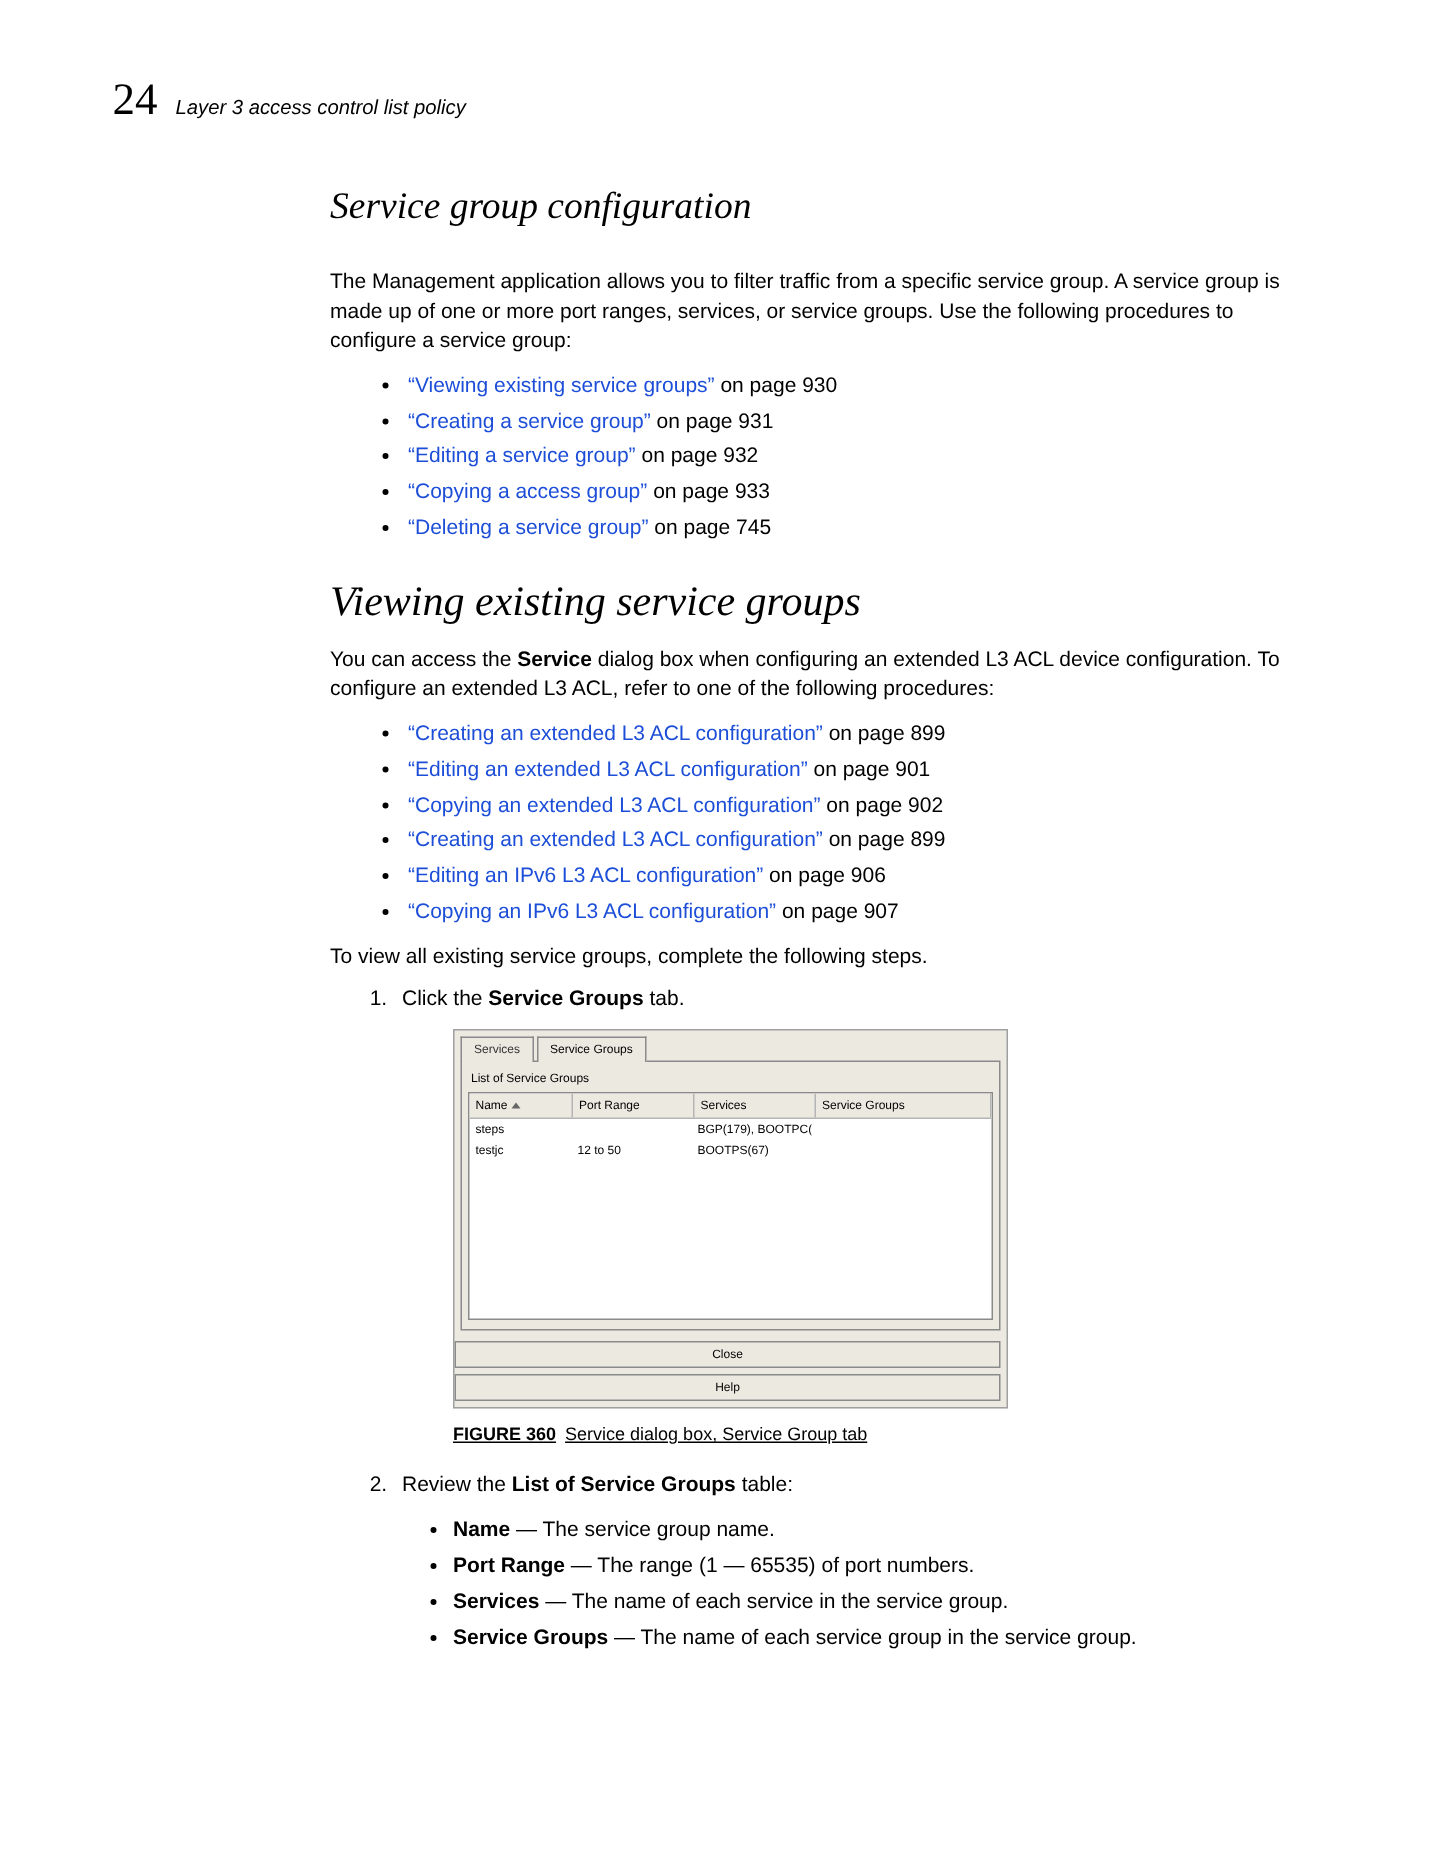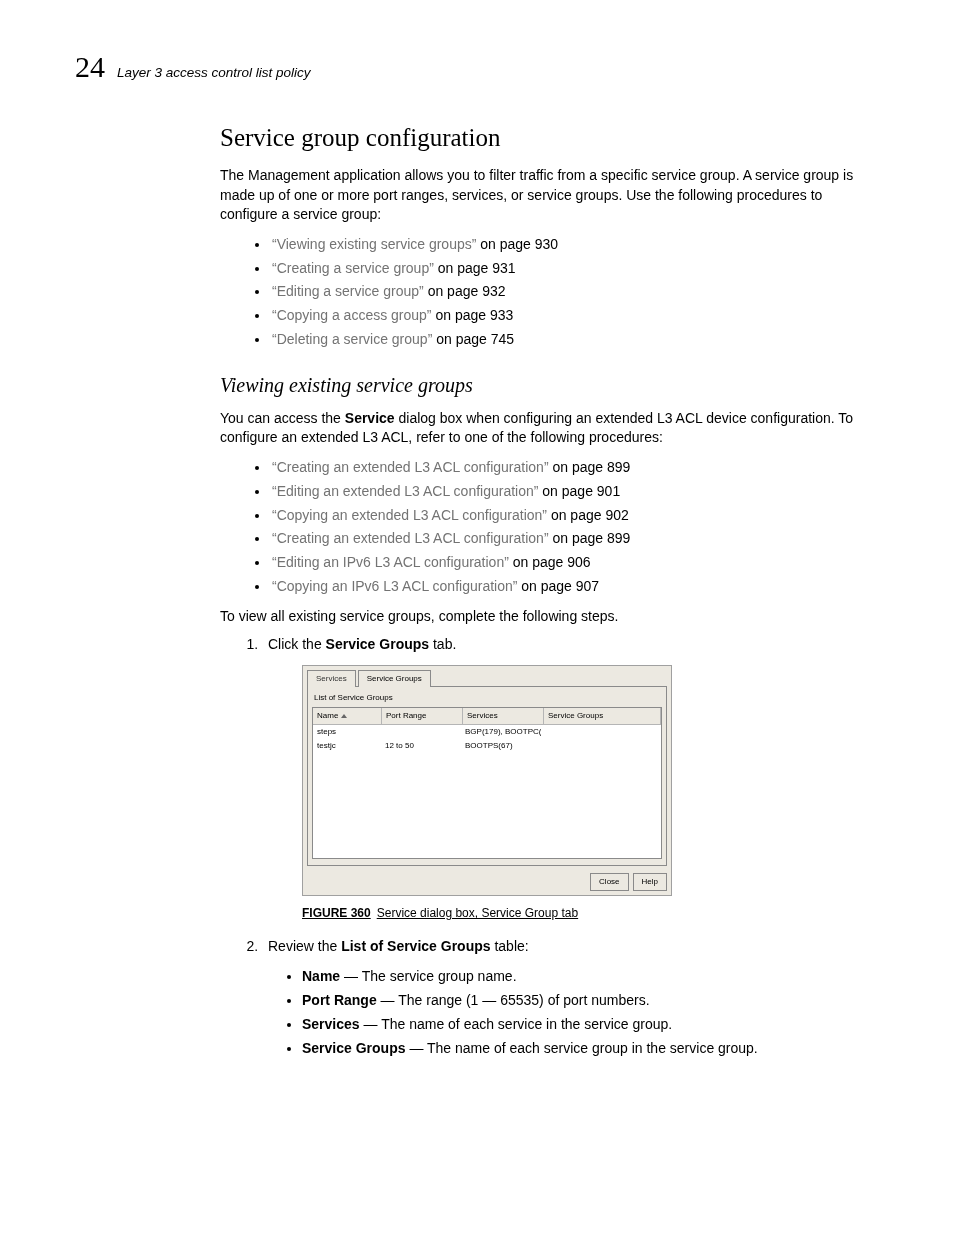--- a/index.html
+++ b/index.html
@@ -28,27 +28,28 @@
     font-size: 13.5px;
     font-style: italic;
   }
   .content {
     margin-left: 145px;
   }
   h2.section-title {
     font-family: Georgia, 'Times New Roman', serif;
     font-weight: normal;
     font-size: 25px;
-    margin: 0 0 14px 0;
+    margin: 0 0 26px 0;
+    font-style: italic;
   }
   h3.subsection-title {
     font-family: Georgia, 'Times New Roman', serif;
     font-style: italic;
     font-weight: normal;
-    font-size: 20px;
+    font-size: 28px;
     margin: 22px 0 12px 0;
   }
   p {
     font-size: 14px;
     line-height: 1.4;
     margin: 8px 0;
   }
   ul.bullets {
     list-style: disc;
     padding-left: 50px;
@@ -64,21 +65,21 @@
     padding-left: 42px;
     margin: 8px 0;
   }
   ol.steps > li {
     font-size: 14px;
     line-height: 1.5;
     margin-bottom: 8px;
     padding-left: 6px;
   }
   a.xref {
-    color: #737373;
+    color: #1d4ed8;
     text-decoration: none;
   }
   .bold { font-weight: bold; }
 
   
   .figure-wrap {
     margin: 10px 0 6px 34px;
     width: 370px;
   }
   .dialog {
@@ -164,20 +165,21 @@
     font-size: 8px;
     padding: 2px 0;
     text-align: center;
   }
   .dbtn.disabled { color: #9a9a9a; }
   .dialog-footer {
     display:flex;
     justify-content:flex-end;
     gap:4px;
     padding: 3px 4px 4px 0;
+    flex-direction: column;
   }
   .dialog-footer .dbtn { width: auto; padding: 2px 8px; }
   .fig-caption {
     font-size: 12px;
     margin: 8px 0 14px 34px;
     text-decoration: underline;
   }
   .fig-caption .flabel { font-weight: bold; margin-right: 6px; }
 
   ul.sublist {

